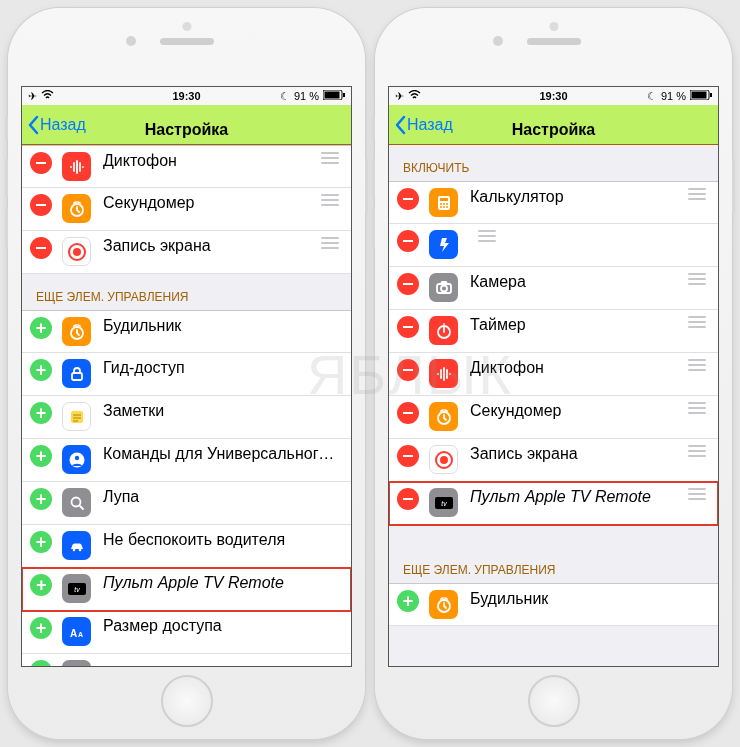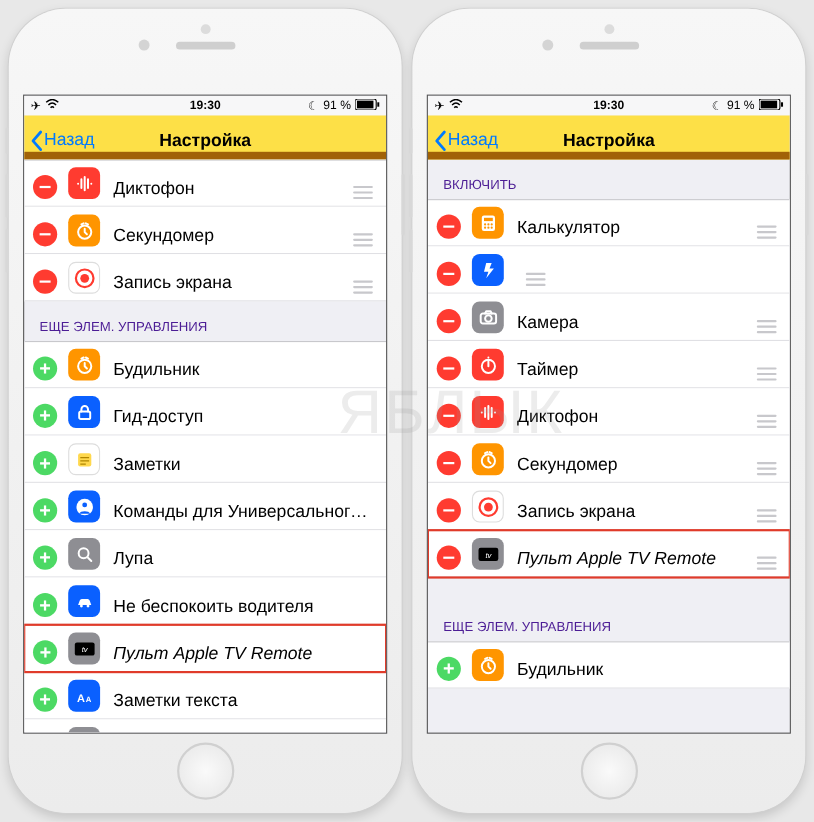--- a/index.html
+++ b/index.html
@@ -87,49 +87,49 @@
     justify-content: space-between;
     font-size: 11px;
     padding: 0 6px;
     color: #000;
   }
   .sb-left, .sb-right-g { display:flex; align-items:center; gap:4px; }
   .sb-center { position:absolute; left:50%; transform:translateX(-50%); font-weight:600; }
 
   .navbar {
     height: 40px;
-    background: #fde047;
-    border-bottom: 7px solid #a16207;
+    background: #bef264;
+    border-bottom: 1px solid #a16207;
     position: relative;
     display: flex;
-    align-items: flex-end;
+    align-items: center;
   }
   .nav-back {
     display: flex; align-items: center;
     color: #007aff;
     font-size: 16px;
     padding-left: 4px;
   }
   .nav-back svg { width:14px; height:20px; }
   .nav-title {
     position: absolute; left:50%; transform: translateX(-50%);
     font-size: 16px; font-weight: 600; margin-top: 10px;
   }
 
   .list { overflow-y:hidden; height: calc(100% - 58px); }
   .section-header {
     font-size: 12px;
-    color: #4c1d95;
+    color: #a16207;
     padding: 16px 14px 6px 14px;
     text-transform: uppercase;
   }
   .row {
     background: #fff;
     display: flex;
-    align-items: flex-end;
+    align-items: flex-start;
     padding: 6px 10px 6px 8px;
     min-height: 43px;
     position: relative;
     border-bottom: 0.5px solid #e0e0e4;
   }
   .row.first-in-sec { border-top: 0.5px solid #c8c8cc; }
   .row.highlight { outline: 2px solid #e03b2a; outline-offset: -1px; z-index:2;font-style:italic; }
   .action-btn {
     width: 22px; height:22px;
     border-radius: 50%;
@@ -363,21 +363,21 @@
           <div class="row">
             <div class="action-btn add">
               <span>+</span>
             </div>
             <div class="app-icon ic-text">
               <svg width="20" height="18" viewBox="0 0 20 18">
                 <text x="3" y="14" font-size="10" fill="#fff" font-family="Arial" font-weight="bold">A</text>
                 <text x="11" y="14" font-size="7" fill="#fff" font-family="Arial" font-weight="bold">A</text>
               </svg>
             </div>
-            <div class="row-label">Заметки текста</div>
+            <div class="row-label">Размер доступа</div>
           </div>
           <div class="row">
             <div class="action-btn add"></div>
             <div class="app-icon ic-qr"></div>
           </div>
         </div>
     </div>
   </div>
 
   <div class="phone">

